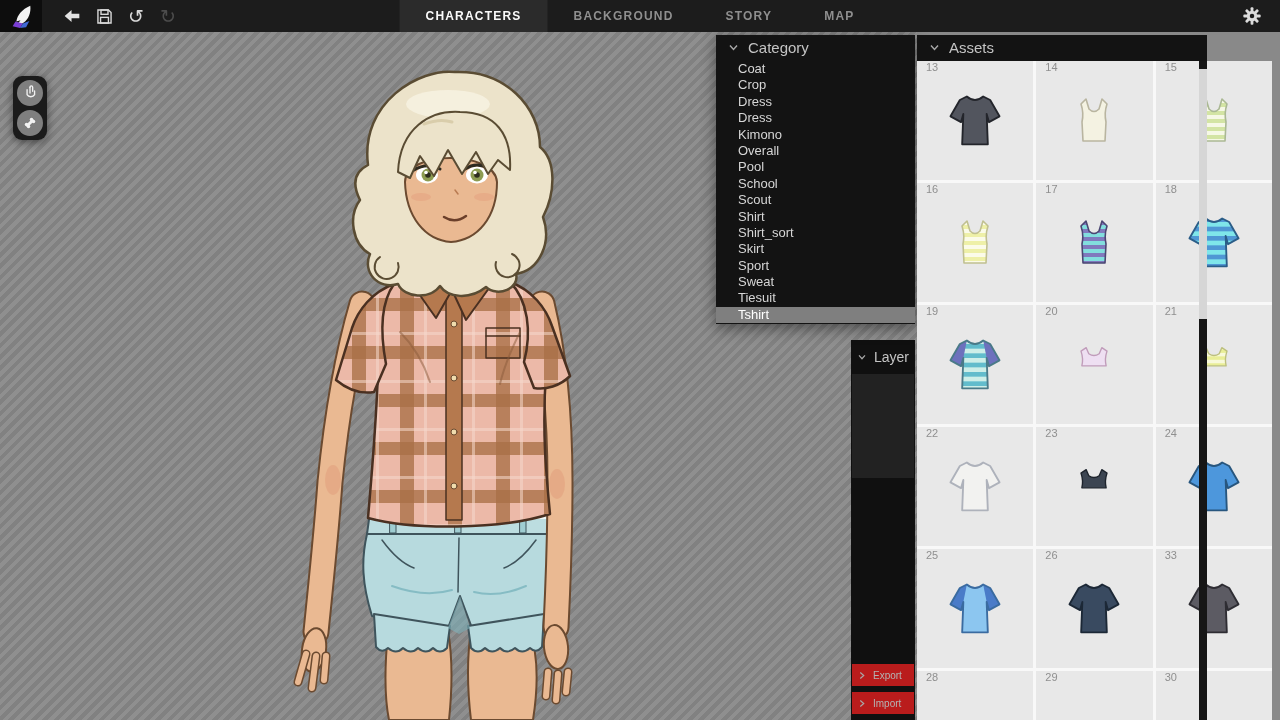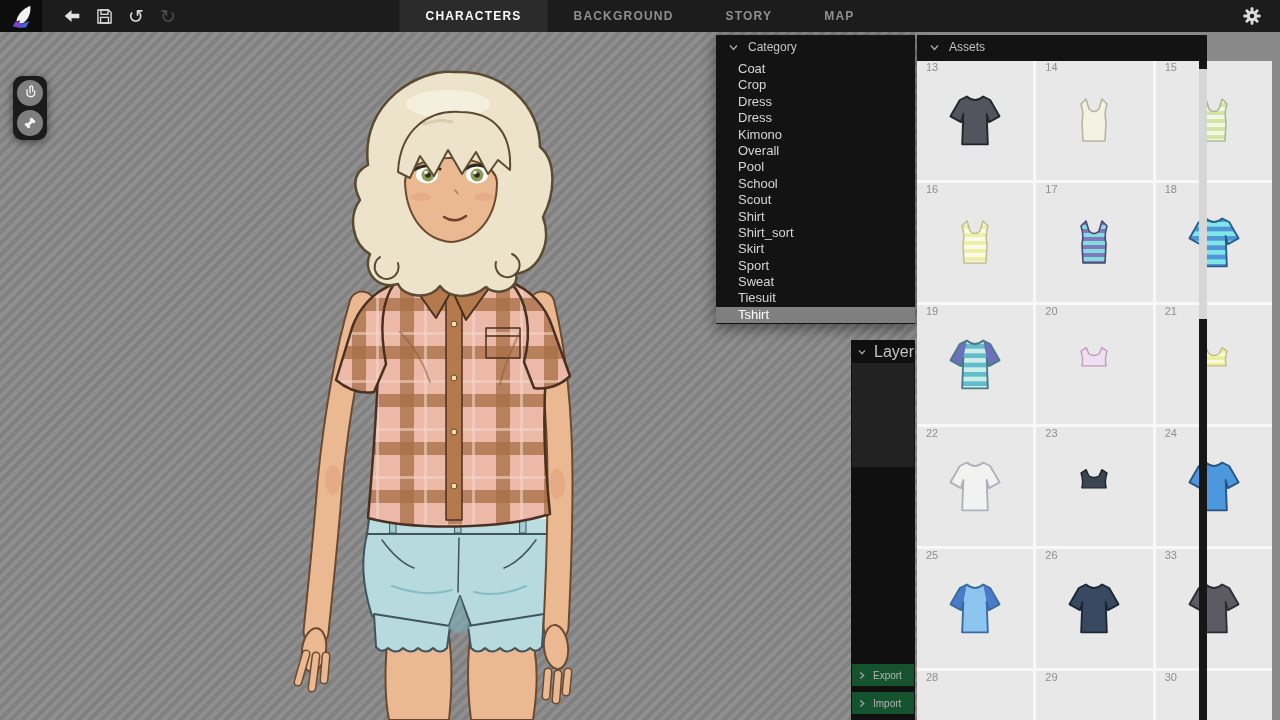--- a/index.html
+++ b/index.html
@@ -23,34 +23,34 @@
   #canvas{position:absolute;left:0;top:32px;width:917px;height:688px;
           background:#898989;
           background-image:repeating-linear-gradient(135deg,rgba(255,255,255,.05) 0 4px,rgba(0,0,0,.06) 4px 8px);}
   #character-svg{position:absolute;left:0;top:0;pointer-events:none;}
   
   #tool-palette{position:absolute;left:13px;top:44px;width:34px;height:64px;background:#1b1b1b;
                 border-radius:9px;box-shadow:0 2px 8px rgba(0,0,0,.5);z-index:20;
                 display:flex;flex-direction:column;align-items:center;justify-content:space-evenly;}
   .tool-btn{width:26px;height:26px;border-radius:50%;background:#7f7f7f;display:flex;align-items:center;justify-content:center;cursor:pointer;}
   
-  .pane-head{display:flex;align-items:center;height:24px;color:#c4c4c4;font-size:12px;}
+  .pane-head{display:flex;align-items:center;height:24px;color:#c4c4c4;font-size:15px;}
   .chev{display:inline-flex;margin:0 10px 0 13px;}
   #category-panel{position:absolute;left:716px;top:35px;width:199px;background:#131313;z-index:25;
                   box-shadow:0 4px 14px rgba(0,0,0,.45);padding-bottom:1px;}
   #category-list{list-style:none;margin:2px 0 0 0;padding:0;}
   #category-list li{height:16.4px;line-height:16.4px;padding-left:22px;font-size:13px;color:#d6d6d6;cursor:pointer;}
   #category-list li.selected{background:#7f7f7f;color:#ffffff;}
   #mid-column{position:absolute;left:851px;top:340px;width:64px;height:380px;background:#101010;z-index:24;
               display:flex;flex-direction:column;}
-  #mid-column .pane-head{height:23px;font-size:16px;}
+  #mid-column .pane-head{height:34px;font-size:14px;}
   #mid-column .chev{margin:0 8px 0 7px;}
   #layer-content{background:#222222;height:104px;margin:0 1px;}
   #mid-spacer{flex:1;}
-  .io-row{display:flex;align-items:center;height:22px;background:#14532d;margin:0 1px 6px 1px;
+  .io-row{display:flex;align-items:center;height:22px;background:#b91c1c;margin:0 1px 6px 1px;
           color:#b4b4b4;font-size:10px;cursor:pointer;}
   .io-row .chev{margin:0 6px 0 8px;}
   
   #assets-panel{position:absolute;left:917px;top:35px;width:290px;height:685px;background:#131313;z-index:25;}
   #assets-grid{position:absolute;left:0;top:26px;width:355px;height:659px;overflow:hidden;
                display:grid;grid-template-columns:repeat(3,1fr);grid-auto-rows:119px;gap:3px;
                background:#f8f8f8;}
   .cell{background:#e8e8e8;position:relative;display:flex;align-items:center;justify-content:center;cursor:pointer;}
   .cellnum{position:absolute;left:9px;top:0;font-size:11px;color:#8f8f8f;}
   .thumb{display:block;}

